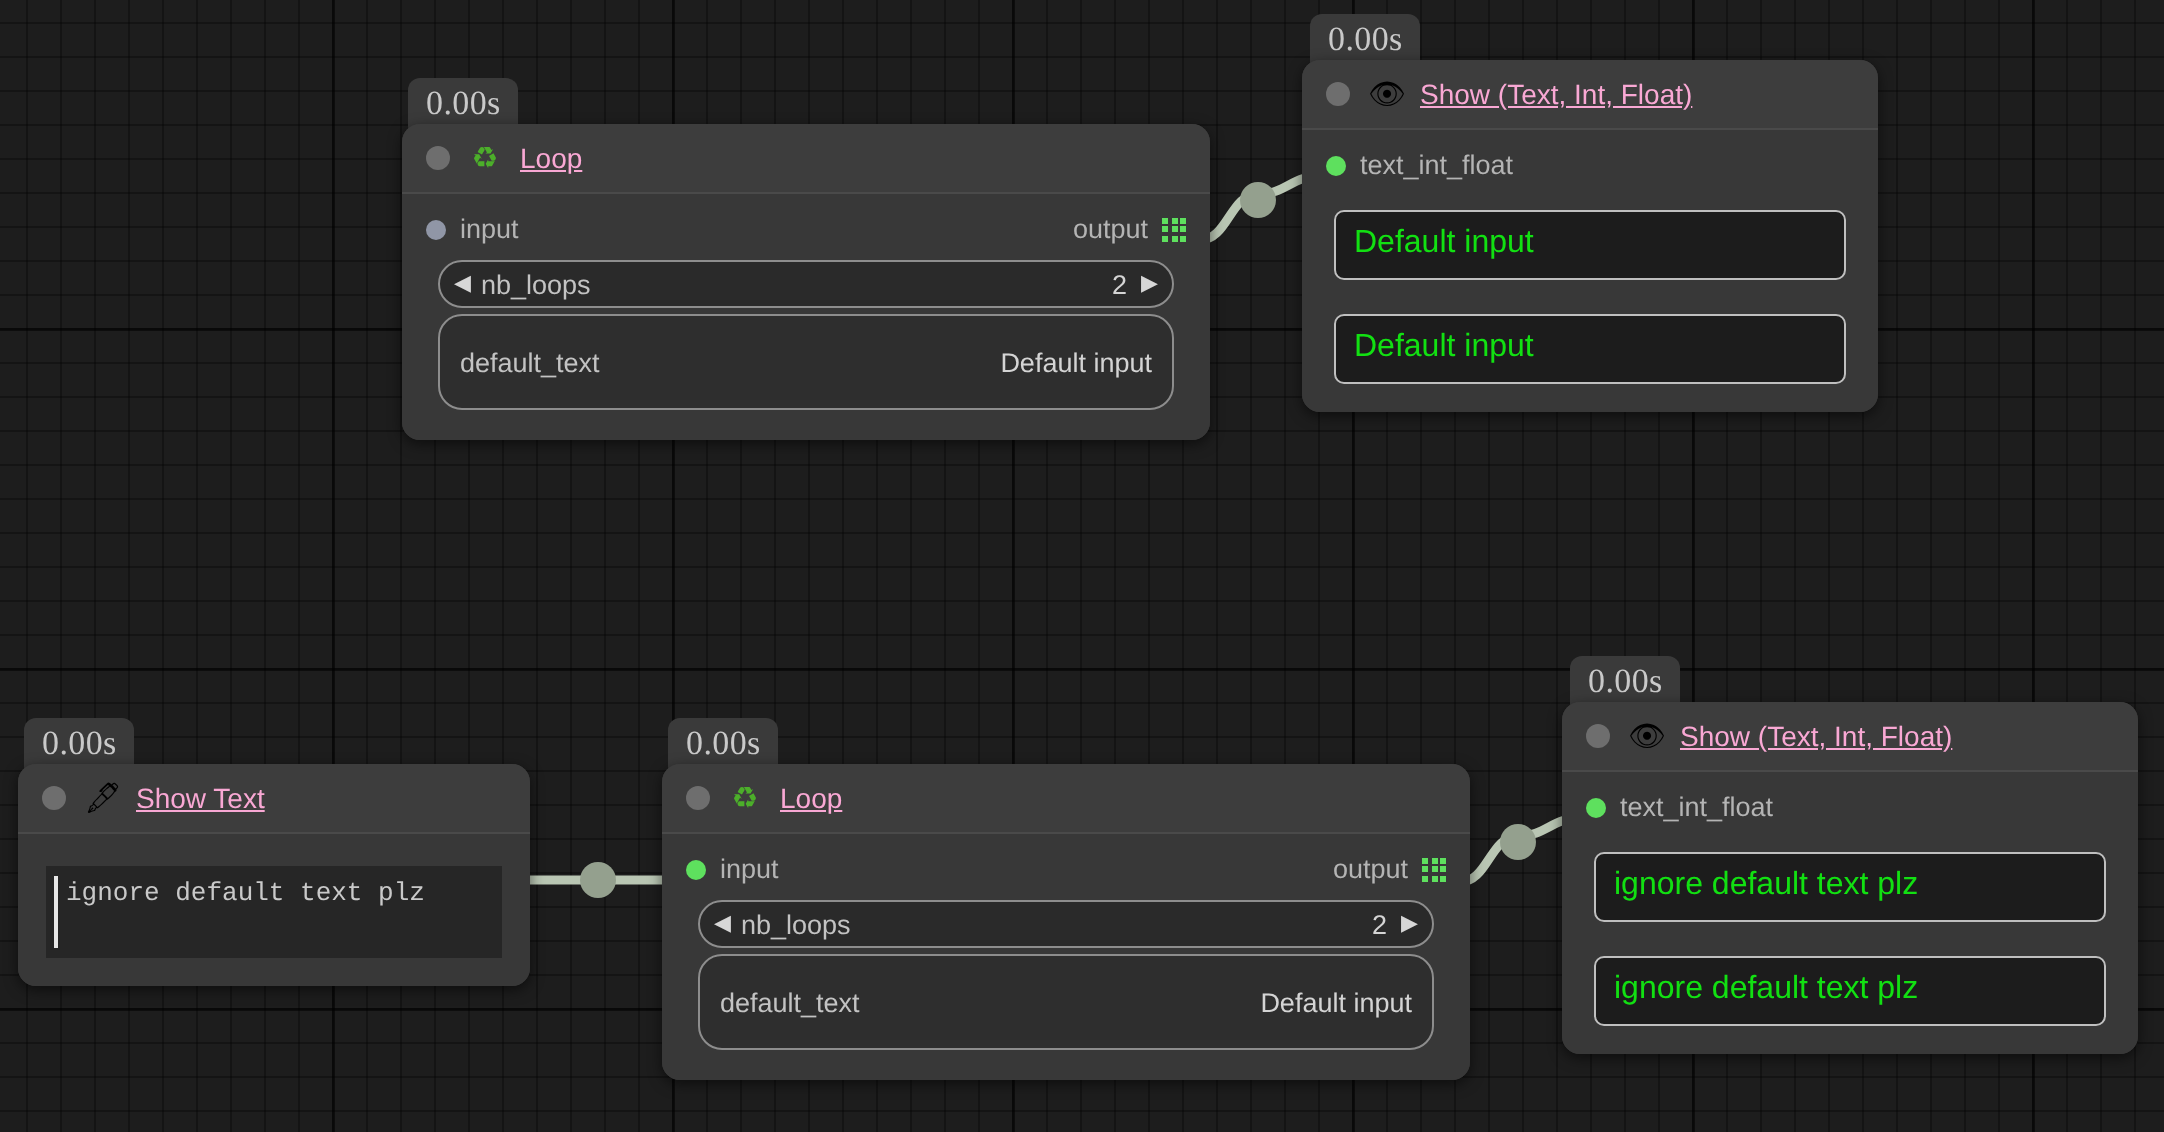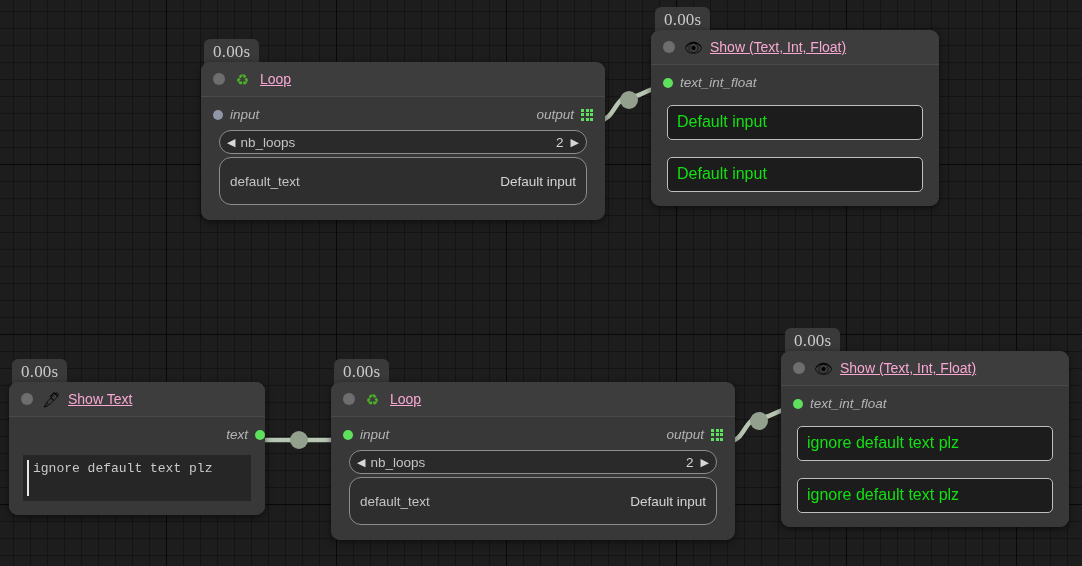--- a/index.html
+++ b/index.html
@@ -92,21 +92,20 @@
     padding: 8px 10px 12px 10px;
     background: #383838;
   }
 
   
   .ports-row {
     display: flex;
     align-items: center;
     justify-content: space-between;
     padding: 2px 2px 5px 2px;
-    font-style: italic;
   }
   .port {
     display: flex;
     align-items: center;
     gap: 7px;
   }
   .port-dot {
     width: 10px; height: 10px;
     border-radius: 50%;
     flex: 0 0 auto;
@@ -272,26 +271,20 @@
   </div>
 
   <div class="timer" style="left:12px; top:359px;">0.00s</div>
   <div class="node" style="left:9px; top:382px; width:256px;">
     <div class="node-header">
       <span class="collapse-dot"></span>
       <span class="node-icon">🖋</span>
       <span class="node-title">Show Text</span>
     </div>
     <div class="node-body" style="padding-bottom:14px;">
-      <div class="ports-row" style="justify-content:flex-end;">
-        <span class="port">
-          <span class="port-label">text</span>
-          <span class="port-dot connected" style="margin-right:-12px;"></span>
-        </span>
-      </div>
       <div class="text-area">
         <span class="caret"></span>
         <span class="content">ignore default text plz</span>
       </div>
     </div>
   </div>
 
   <div class="timer" style="left:334px; top:359px;">0.00s</div>
   <div class="node" style="left:331px; top:382px; width:404px;">
     <div class="node-header">

